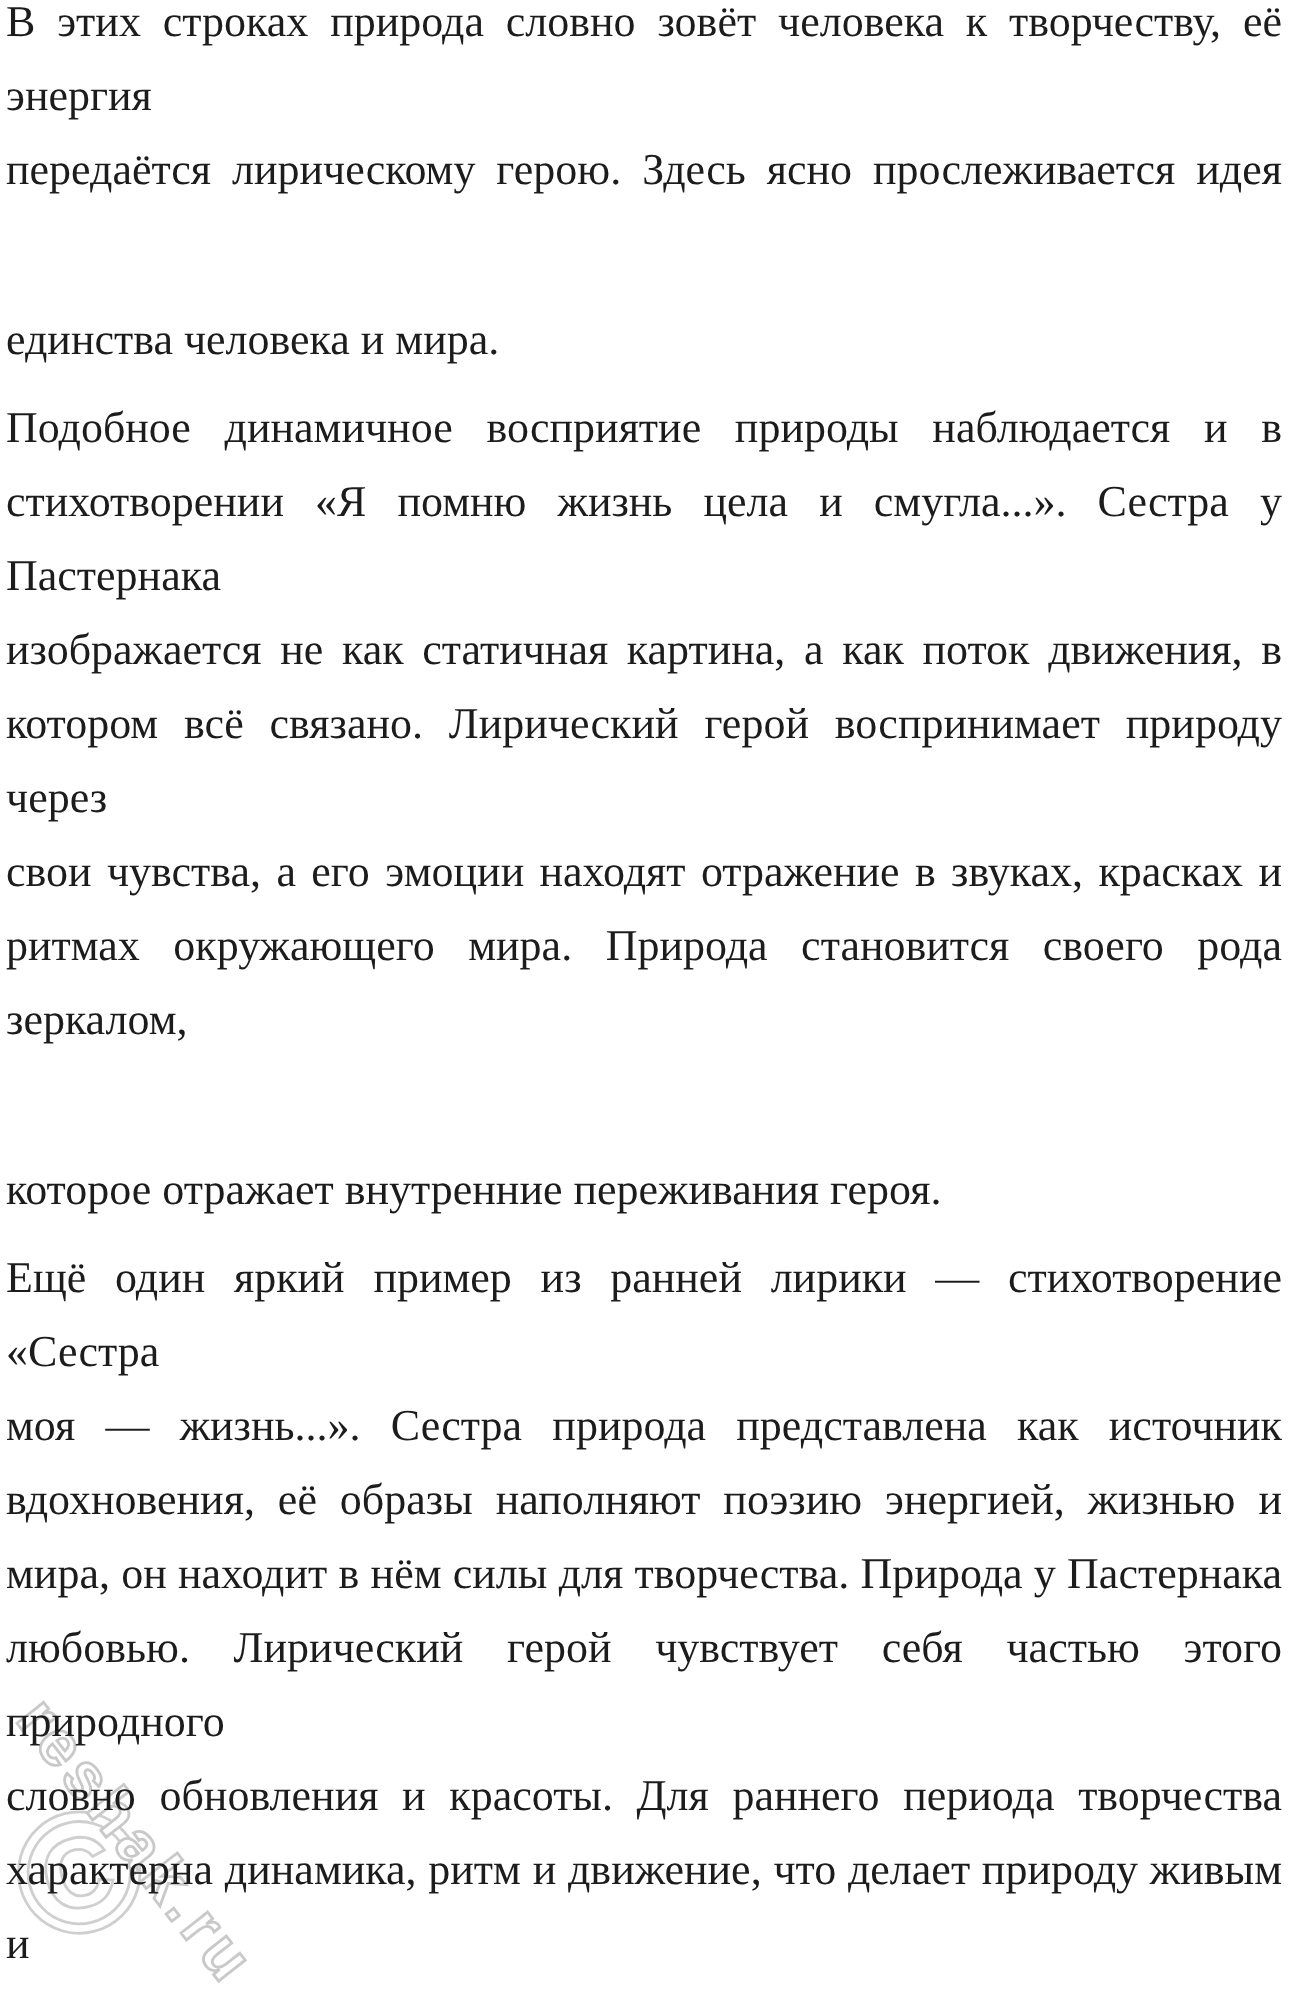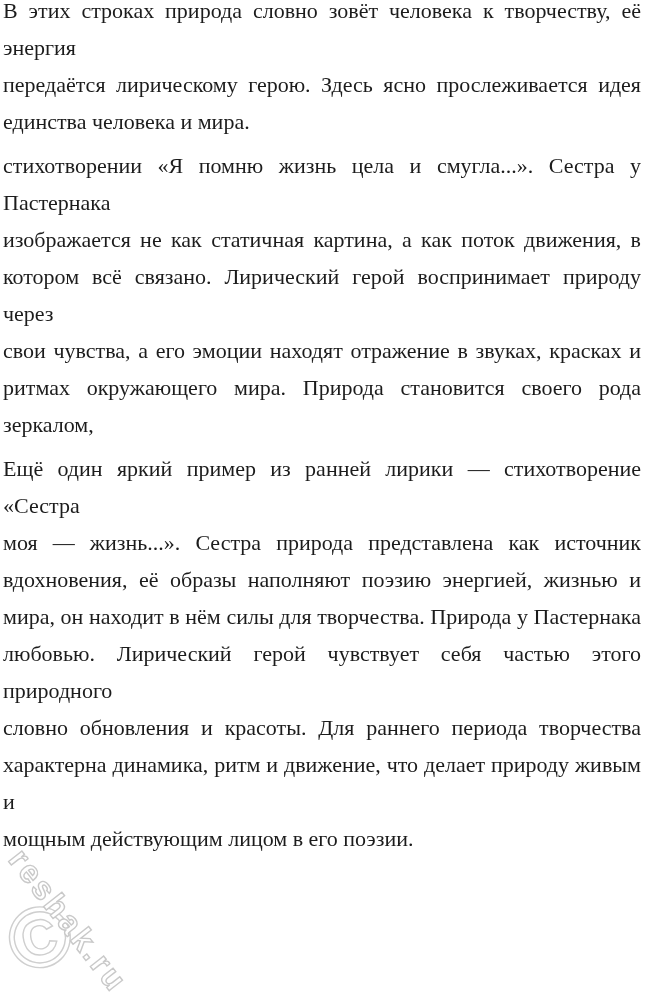--- a/index.html
+++ b/index.html
@@ -33,20 +33,21 @@
     color: #1c1c1c;
     text-align: justify;
   }
   .line {
     display: block;
     text-align: justify;
     text-align-last: justify;
   }
   .line.last {
     text-align-last: left;
+    margin-top: 48px;
   }
   
   .watermark {
     position: absolute;
     left: 0;
     top: 0;
     width: 646px;
     height: 999px;
     z-index: 0;
     pointer-events: none;
@@ -88,25 +89,27 @@
     <span class="wm-text">reshak.ru</span>
   </div>
 
   <div class="doc-body" id="doc-body">
       <p class="para">
         <span class="line">В этих строках природа словно зовёт человека к творчеству, её энергия</span>
         <span class="line">передаётся лирическому герою. Здесь ясно прослеживается идея</span>
         <span class="line last">единства человека и мира.</span>
       </p>
       <p class="para">
+        <span class="line">Подобное динамичное восприятие природы наблюдается и в</span>
         <span class="line">стихотворении «Я помню жизнь цела и смугла...». Сестра у Пастернака</span>
         <span class="line">изображается не как статичная картина, а как поток движения, в</span>
         <span class="line">котором всё связано. Лирический герой воспринимает природу через</span>
         <span class="line">свои чувства, а его эмоции находят отражение в звуках, красках и</span>
         <span class="line">ритмах окружающего мира. Природа становится своего рода зеркалом,</span>
+        <span class="line last">которое отражает внутренние переживания героя.</span>
       </p>
       <p class="para">
         <span class="line">Ещё один яркий пример из ранней лирики — стихотворение «Сестра</span>
         <span class="line">моя — жизнь...». Сестра природа представлена как источник</span>
         <span class="line">вдохновения, её образы наполняют поэзию энергией, жизнью и</span>
         <span class="line">мира, он находит в нём силы для творчества. Природа у Пастернака</span>
         <span class="line">любовью. Лирический герой чувствует себя частью этого природного</span>
         <span class="line">словно обновления и красоты. Для раннего периода творчества</span>
         <span class="line">характерна динамика, ритм и движение, что делает природу живым и</span>
         <span class="line last">мощным действующим лицом в его поэзии.</span>

